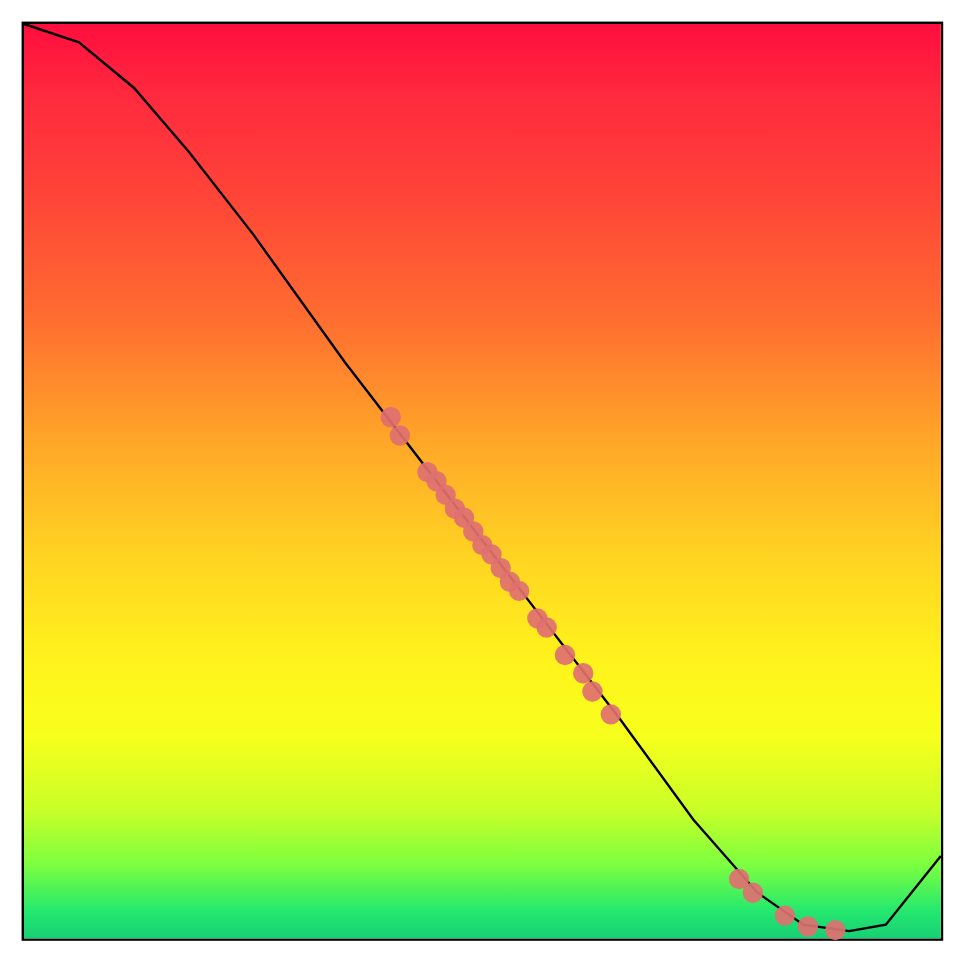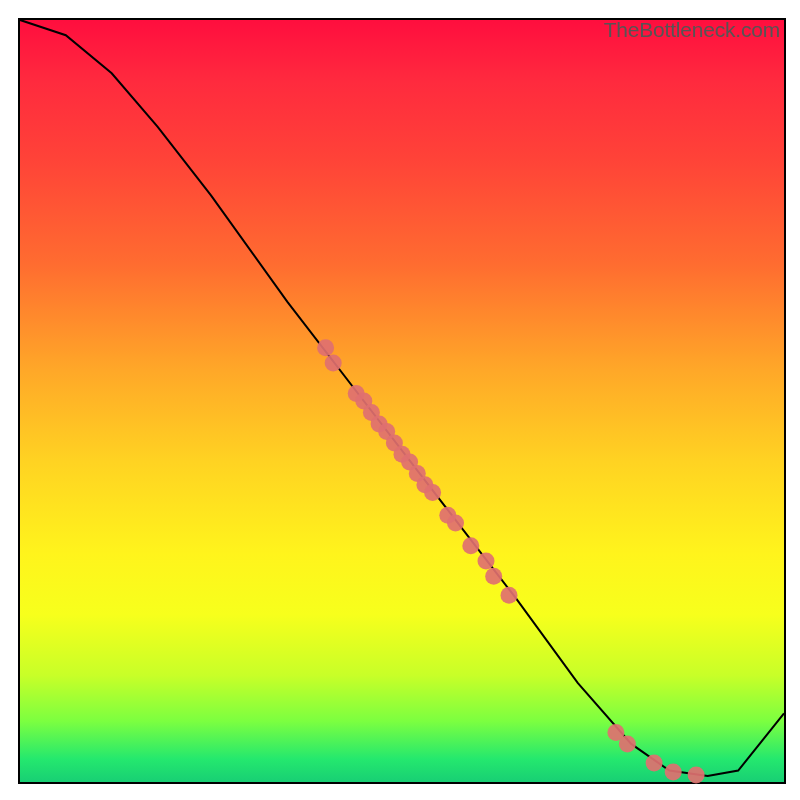--- a/index.html
+++ b/index.html
@@ -77,14 +77,13 @@
         <circle cx="466.0" cy="541.0" r="8.5" fill="#e07070" fill-opacity="0.92"></circle>
         <circle cx="473.7" cy="556.3" r="8.5" fill="#e07070" fill-opacity="0.92"></circle>
         <circle cx="489.0" cy="575.3" r="8.5" fill="#e07070" fill-opacity="0.92"></circle>
         <circle cx="595.9" cy="712.5" r="8.5" fill="#e07070" fill-opacity="0.92"></circle>
         <circle cx="607.4" cy="723.9" r="8.5" fill="#e07070" fill-opacity="0.92"></circle>
         <circle cx="634.1" cy="743.0" r="8.5" fill="#e07070" fill-opacity="0.92"></circle>
         <circle cx="653.2" cy="752.1" r="8.5" fill="#e07070" fill-opacity="0.92"></circle>
         <circle cx="676.1" cy="755.1" r="8.5" fill="#e07070" fill-opacity="0.92"></circle>
       </g>
   </svg>
-  <div class="watermark">TheBottleneck.com</div>
 </div>
 
 </body></html>

